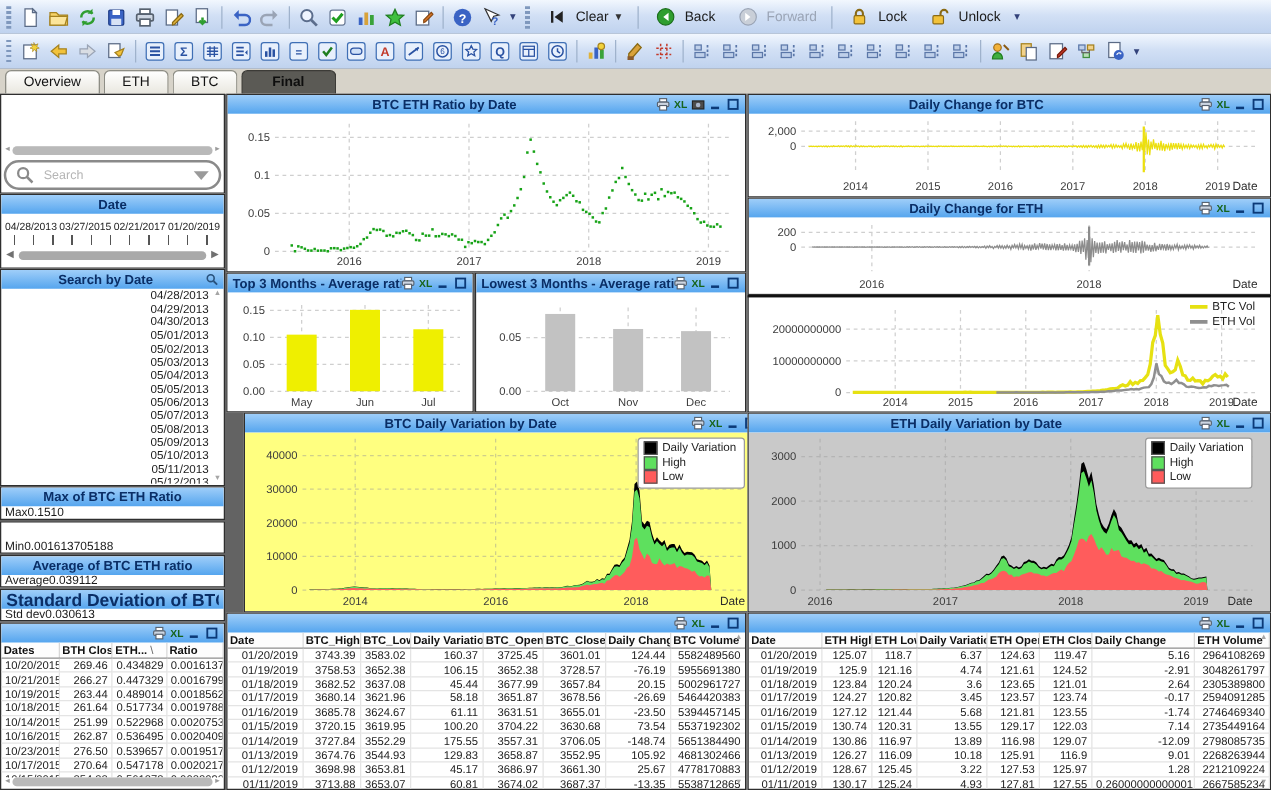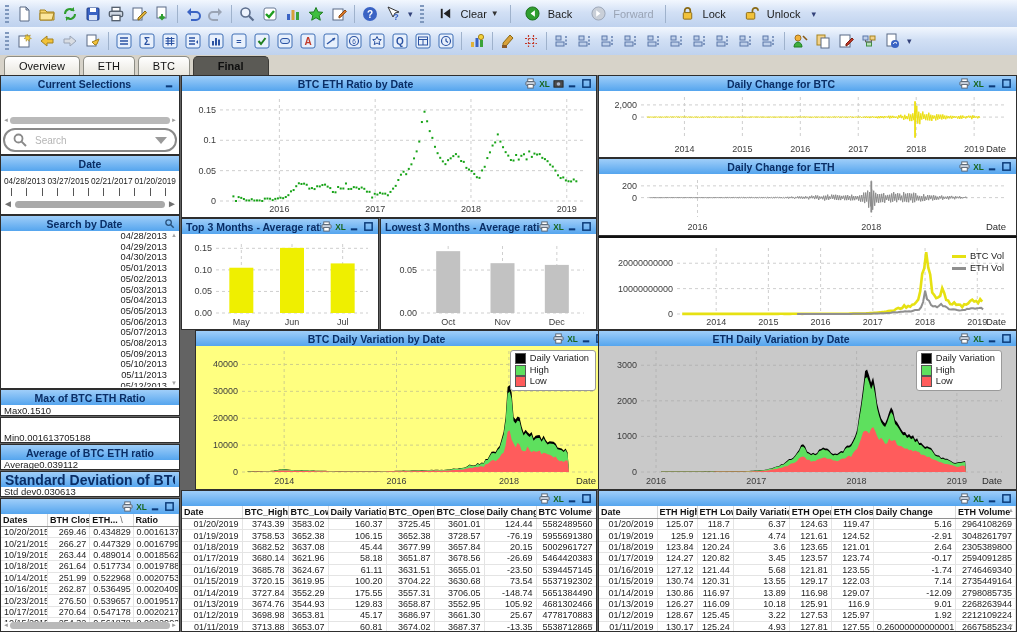--- a/index.html
+++ b/index.html
@@ -489,30 +489,20 @@
   </div>
 
   <div class="tabrow">
       <div class="tab">Overview</div>
       <div class="tab">ETH</div>
       <div class="tab">BTC</div>
       <div class="tab active">Final</div>
     </div>
 
   <div class="panel" style="left:0;top:75px;width:180px;height:80px;">
-    <div class="caption">
-      <span class="cap-title">Current Selections</span>
-      <span class="cap-icons">
-          <span class="capicon">
-            <svg viewBox="0 0 12 12">
-              <rect x="2" y="8" width="7" height="2.2" fill="#0b3a78"></rect>
-            </svg>
-          </span>
-        </span>
-    </div>
     <div class="hscroll" style="top:40px;">
       <span class="arr">◄</span>
         <span class="track">
           <span class="thumb"></span>
         </span>
         <span class="arr">►</span>
     </div>
     <div class="searchbox" style="top:52px;">
       <span class="tbicon" style="width:14px;height:14px;">
           <svg viewBox="0 0 14 14">
@@ -1345,21 +1335,21 @@
           <text x="221.61111111111217" y="87" font-size="9" fill="#3c3c3c" text-anchor="middle">2016</text>
           <line x1="273.83333333333474" y1="10" x2="273.83333333333474" y2="76" stroke="#cfcfcf" stroke-width="1" stroke-dasharray="3 3"></line>
           <text x="273.83333333333474" y="87" font-size="9" fill="#3c3c3c" text-anchor="middle">2017</text>
           <line x1="326.05555555555736" y1="10" x2="326.05555555555736" y2="76" stroke="#cfcfcf" stroke-width="1" stroke-dasharray="3 3"></line>
           <text x="326.05555555555736" y="87" font-size="9" fill="#3c3c3c" text-anchor="middle">2018</text>
           <line x1="378.27777777778" y1="10" x2="378.27777777778" y2="76" stroke="#cfcfcf" stroke-width="1" stroke-dasharray="3 3"></line>
           <text x="378.27777777778" y="87" font-size="9" fill="#3c3c3c" text-anchor="middle">2019</text>
           <text x="407" y="87" font-size="9.5" fill="#2c2c2c" text-anchor="end">Date</text>
           <path d="M83.2 75.9L85.2 75.9L87.2 75.9L89.2 75.9L91.2 75.9L93.2 75.9L95.2 75.9L97.2 75.9L99.2 75.9L101.2 75.9L103.2 75.9L105.2 75.9L107.2 75.9L109.2 75.9L111.2 75.9L113.2 75.9L115.2 75.9L117.2 75.9L119.2 75.9L121.2 75.9L123.2 75.9L125.2 75.9L127.2 75.9L129.2 75.9L131.2 75.9L133.2 75.9L135.2 75.9L137.2 75.9L139.2 75.9L141.2 75.9L143.2 75.9L145.2 75.9L147.2 75.9L149.2 75.9L151.2 75.9L153.2 75.9L155.2 75.9L157.2 75.9L159.2 75.9L161.2 75.9L163.2 75.9L165.2 75.9L167.2 75.9L169.2 75.9L171.2 75.9L173.2 75.8L175.2 75.9L177.2 75.8L179.2 75.9L181.2 75.8L183.2 75.8L185.2 75.9L187.2 75.9L189.2 75.9L191.2 75.9L193.2 75.8L195.2 75.8L197.2 75.8L199.2 75.8L201.2 75.8L203.2 75.9L205.2 75.8L207.2 75.8L209.2 75.8L211.2 75.8L213.2 75.8L215.2 75.8L217.2 75.8L219.2 75.8L221.2 75.8L223.2 75.8L225.2 75.8L227.2 75.8L229.2 75.8L231.2 75.8L233.2 75.8L235.2 75.7L237.2 75.8L239.2 75.7L241.2 75.7L243.2 75.7L245.2 75.8L247.2 75.7L249.2 75.7L251.2 75.6L253.2 75.6L255.2 75.6L257.2 75.5L259.2 75.6L261.2 75.6L263.2 75.5L265.2 75.5L267.2 75.4L269.2 75.2L271.2 75.1L273.2 75.1L275.2 74.9L277.2 74.8L279.2 74.6L281.2 74.4L283.2 74.0L285.2 73.9L287.2 73.7L289.2 73.0L291.2 72.9L293.2 72.8L295.2 72.4L297.2 70.8L299.2 69.9L301.2 70.8L303.2 70.1L305.2 67.3L307.2 69.6L309.2 67.9L311.2 68.8L313.2 66.6L315.2 66.3L317.2 64.1L319.2 61.7L321.2 53.4L323.2 35.9L325.2 30.5L327.2 14.2L329.2 29.4L331.2 36.5L333.2 54.4L335.2 57.1L337.2 60.2L339.2 59.4L341.2 57.9L343.2 50.1L345.2 55.0L347.2 62.0L349.2 62.6L351.2 66.1L353.2 66.3L355.2 64.4L357.2 66.8L359.2 66.6L361.2 66.7L363.2 69.1L365.2 66.2L367.2 66.7L369.2 65.4L371.2 62.9L373.2 61.6L375.2 63.6L377.2 62.9L379.2 65.1L381.2 61.2L383.2 63.6" fill="none" stroke="#e6e112" stroke-width="2.6"></path>
           <path d="M198.1 76.0L200.1 76.0L202.1 76.0L204.1 76.0L206.1 76.0L208.1 76.0L210.1 76.0L212.1 76.0L214.1 75.9L216.1 76.0L218.1 75.9L220.1 75.9L222.1 75.9L224.1 75.9L226.1 75.9L228.1 75.9L230.1 75.9L232.1 75.9L234.1 75.9L236.1 75.9L238.1 75.9L240.1 75.9L242.1 75.9L244.1 75.9L246.1 75.9L248.1 75.9L250.1 75.9L252.1 75.9L254.1 75.8L256.1 75.8L258.1 75.8L260.1 75.8L262.1 75.8L264.1 75.8L266.1 75.7L268.1 75.7L270.1 75.7L272.1 75.7L274.1 75.6L276.1 75.6L278.1 75.5L280.1 75.5L282.1 75.3L284.1 75.3L286.1 75.2L288.1 75.0L290.1 74.9L292.1 74.8L294.1 74.3L296.1 74.3L298.1 74.4L300.1 74.1L302.1 73.8L304.1 73.7L306.1 73.3L308.1 73.6L310.1 73.3L312.1 73.5L314.1 72.7L316.1 72.1L318.1 71.9L320.1 71.7L322.1 69.2L324.1 64.0L326.1 52.7L328.1 61.3L330.1 62.8L332.1 67.1L334.1 68.4L336.1 68.1L338.1 69.2L340.1 67.8L342.1 65.9L344.1 68.3L346.1 68.3L348.1 69.5L350.1 71.3L352.1 71.6L354.1 71.3L356.1 71.5L358.1 72.0L360.1 72.4L362.1 72.2L364.1 71.9L366.1 72.0L368.1 70.7L370.1 71.0L372.1 70.2L374.1 70.3L376.1 70.8L378.1 70.3L380.1 70.1L382.1 69.8L384.1 71.4" fill="none" stroke="#8f8f8f" stroke-width="2"></path>
-        </svg><div class="legendbox nolb" style="right: 6px; top: 11px;">
+        </svg><div class="legendbox nolb" style="right: 6px; top: 0;">
           <div class="legendrow">
             <span class="sw-line" style="background: rgb(230, 225, 18);"></span>
             <span>BTC Vol</span>
           </div>
           <div class="legendrow">
             <span class="sw-line" style="background: rgb(143, 143, 143);"></span>
             <span>ETH Vol</span>
           </div>
         </div></div>
   </div>
@@ -1562,21 +1552,21 @@
               <td>9.01</td>
               <td>2268263944</td>
             </tr>
             <tr>
               <td>01/12/2019</td>
               <td>128.67</td>
               <td>125.45</td>
               <td>3.22</td>
               <td>127.53</td>
               <td>125.97</td>
-              <td>1.92</td>
+              <td>1.28</td>
               <td>2212109224</td>
             </tr>
             <tr>
               <td>01/11/2019</td>
               <td>130.17</td>
               <td>125.24</td>
               <td>4.93</td>
               <td>127.81</td>
               <td>127.55</td>
               <td>0.26000000000001</td>

